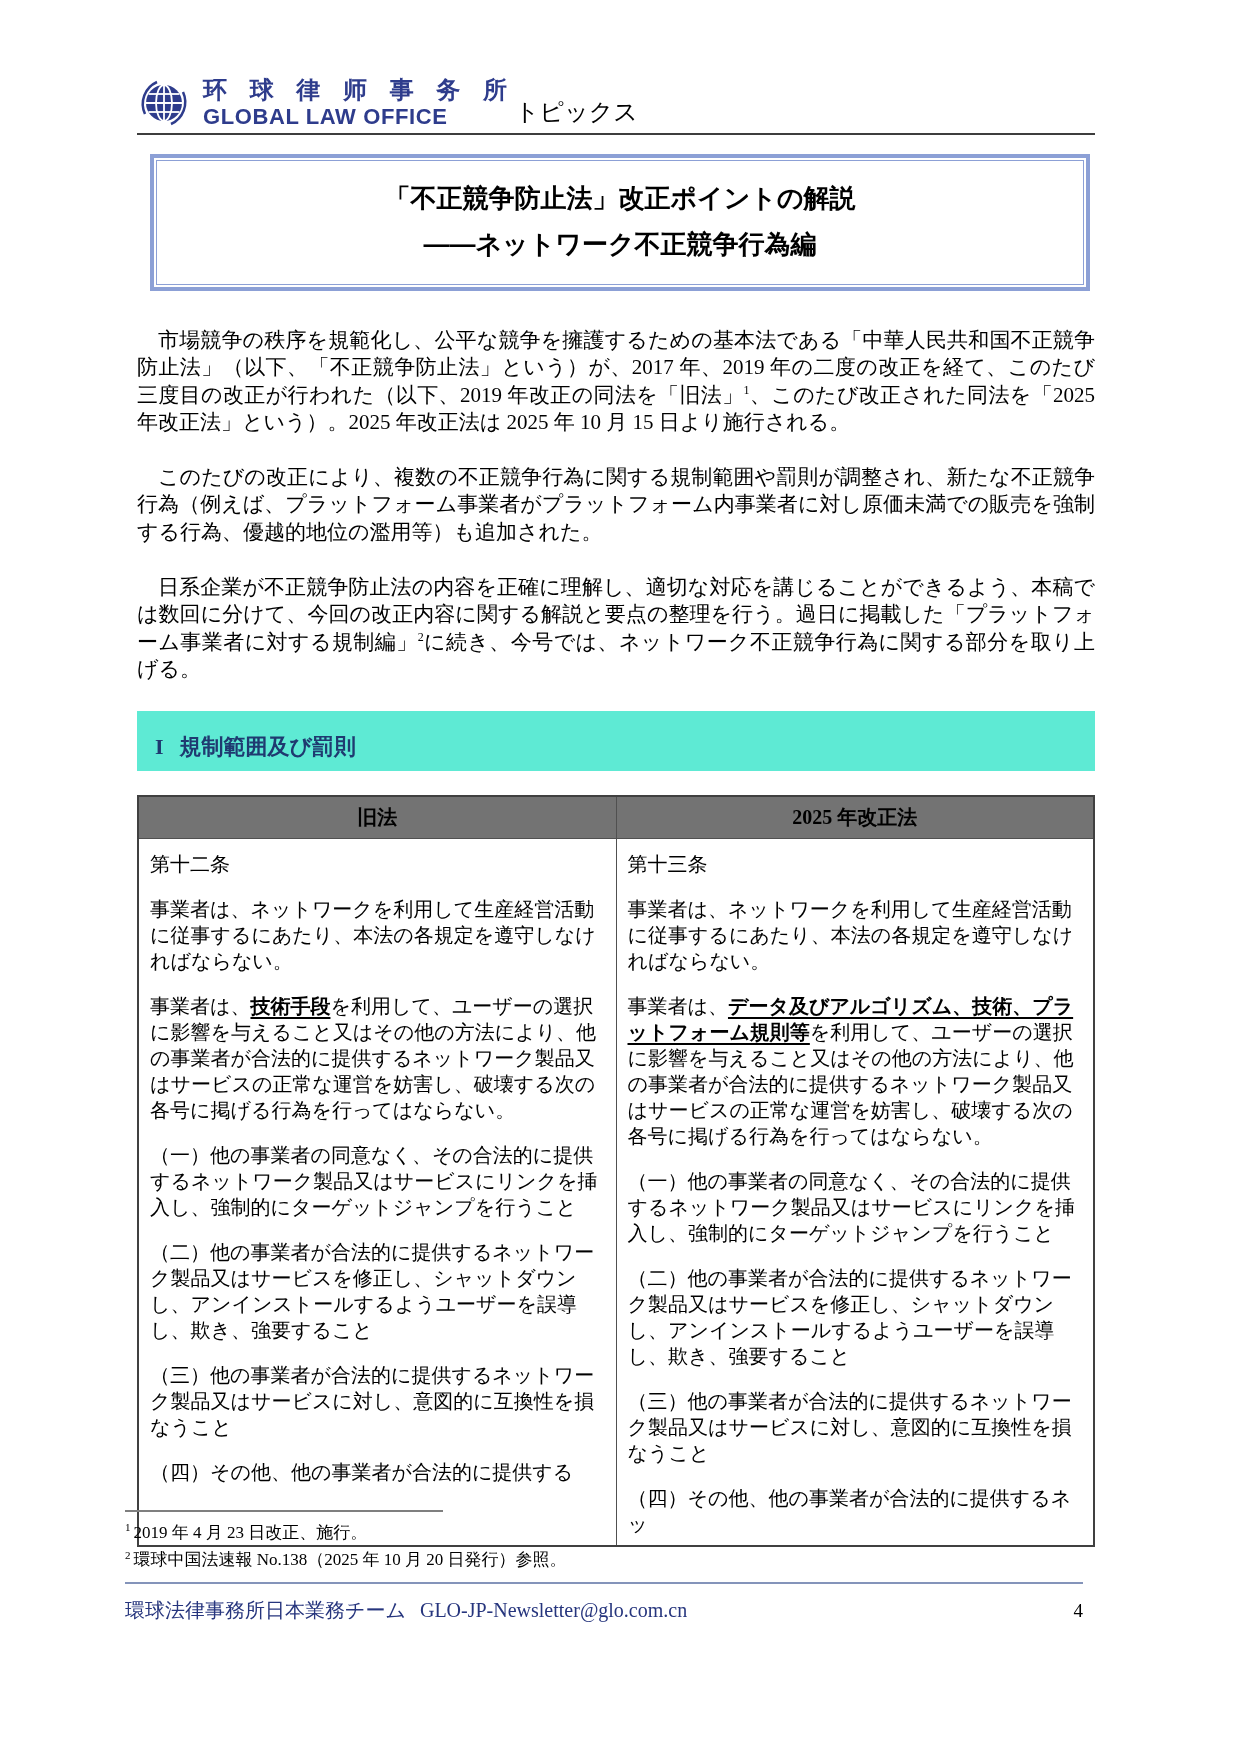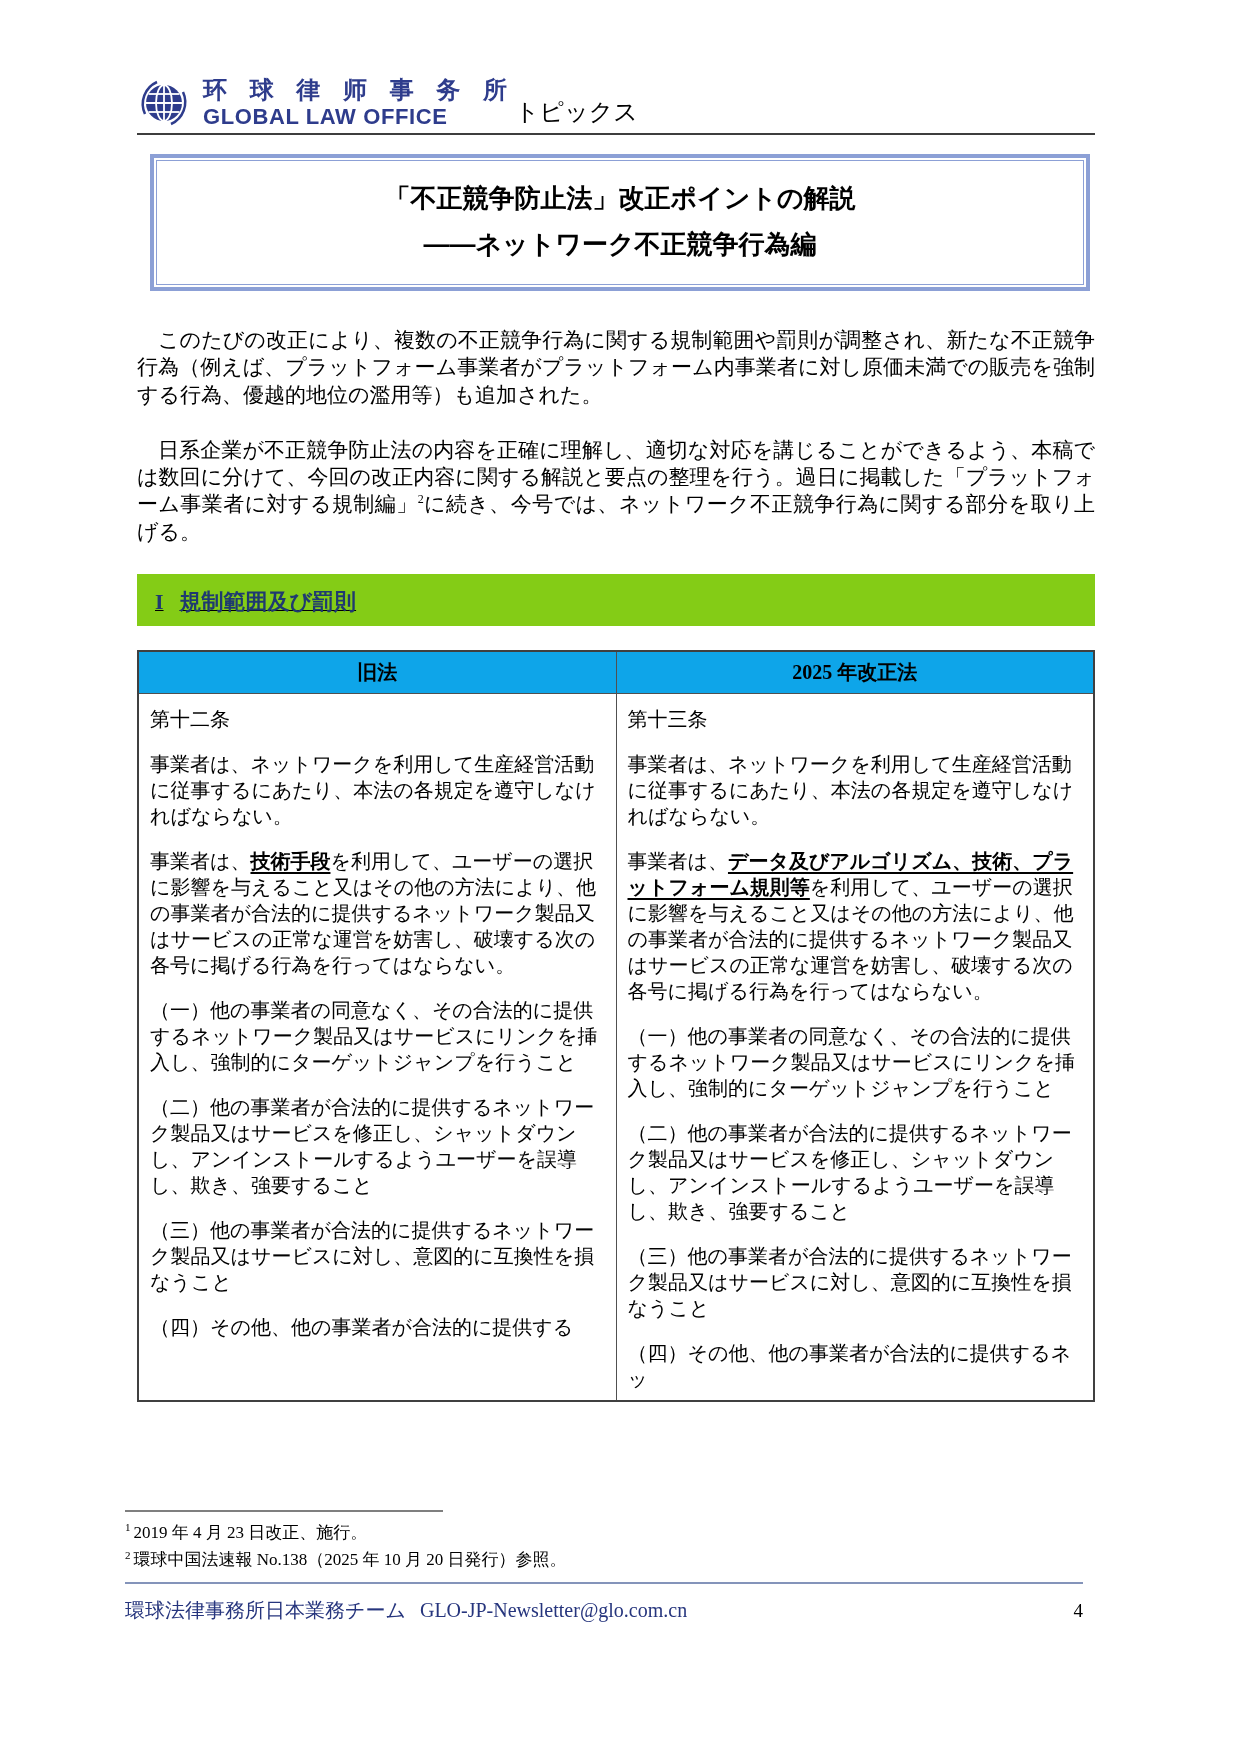--- a/index.html
+++ b/index.html
@@ -29,29 +29,29 @@
   .title-inner { border:1px solid #8ca0d6; padding:15px 8px 17px; text-align:center; }
   .title-line { font-family:"Liberation Sans","DejaVu Sans",sans-serif;
     font-size:26px; font-weight:bold; line-height:1.75; }
 
   
   .intro { margin-top:36px; font-size:21px; line-height:1.3; text-align:justify; }
   .intro p { margin:0 0 28px 0; text-indent:21px; }
   sup.fnref { font-size:12px; vertical-align:super; line-height:0; }
 
   
-  .section-bar { background:#84cc16; padding:13px 10px 9px 18px; margin-top:2px;text-decoration:underline; }
+  .section-bar { background:#5eead4; padding:21px 10px 9px 18px; margin-top:2px; }
   .section-text { color:#1f3a70; font-weight:bold; font-size:22px;
     font-family:"Liberation Sans","DejaVu Sans",sans-serif; }
   .section-numeral { font-family:"Liberation Serif",serif; margin-right:16px; }
 
   
   .law-table { margin-top:24px; border-collapse:collapse; width:100%;
     border:2px solid #404040; table-layout:fixed; }
-  .law-table th { border:1px solid #505050; background:#0ea5e9; font-size:20px;
+  .law-table th { border:1px solid #505050; background:#737373; font-size:20px;
     padding:7px 4px; font-weight:bold; text-align:center; }
   .law-table td { border:1px solid #505050; width:50%; vertical-align:top;
     padding:2px 11px 8px 11px; font-size:20px; line-height:1.3; }
   .law-table td p { margin:19px 0 0 0; }
   .law-table td p:first-child { margin-top:10px; }
   .em-u { font-weight:bold; text-decoration:underline; text-underline-offset:4px; text-decoration-thickness:1.5px; }
 
   
   .bottom { position:absolute; left:125px; top:1510px; width:958px; }
   .fn-sep { width:318px; border-top:2px solid #7f7f7f; }
@@ -96,20 +96,21 @@
     </div>
 
     <div class="title-box">
       <div class="title-inner">
         <div class="title-line">「不正競争防止法」改正ポイントの解説</div>
         <div class="title-line">——ネットワーク不正競争行為編</div>
       </div>
     </div>
 
     <div class="intro">
+      <p><span>市場競争の秩序を規範化し、公平な競争を擁護するための基本法である「中華人民共和国不正競争防止法」（以下、「不正競争防止法」という）が、2017 年、2019 年の二度の改正を経て、このたび三度目の改正が行われた（以下、2019 年改正の同法を「旧法」</span><sup class="fnref">1</sup><span>、このたび改正された同法を「2025 年改正法」という）。2025 年改正法は 2025 年 10 月 15 日より施行される。</span></p>
       <p>このたびの改正により、複数の不正競争行為に関する規制範囲や罰則が調整され、新たな不正競争行為（例えば、プラットフォーム事業者がプラットフォーム内事業者に対し原価未満での販売を強制する行為、優越的地位の濫用等）も追加された。</p>
       <p><span>日系企業が不正競争防止法の内容を正確に理解し、適切な対応を講じることができるよう、本稿では数回に分けて、今回の改正内容に関する解説と要点の整理を行う。過日に掲載した「プラットフォーム事業者に対する規制編」</span><sup class="fnref">2</sup><span>に続き、今号では、ネットワーク不正競争行為に関する部分を取り上げる。</span></p>
     </div>
 
     <div class="section-bar">
       <span class="section-text"><span class="section-numeral">I</span><span>規制範囲及び罰則</span></span>
     </div>
 
     <table class="law-table">
       <thead>

